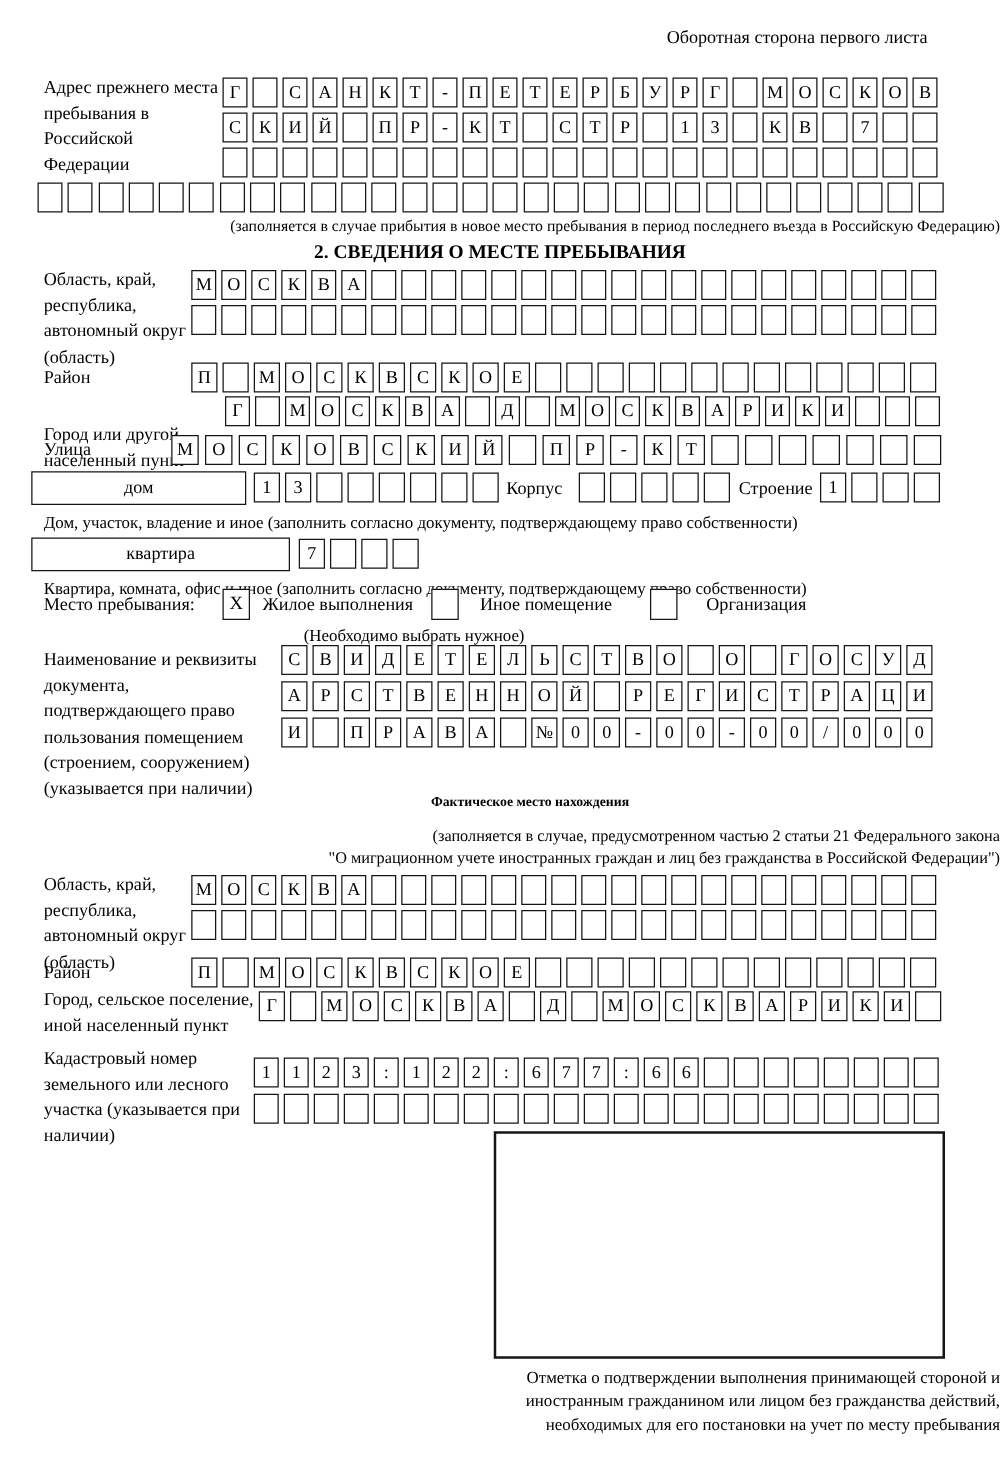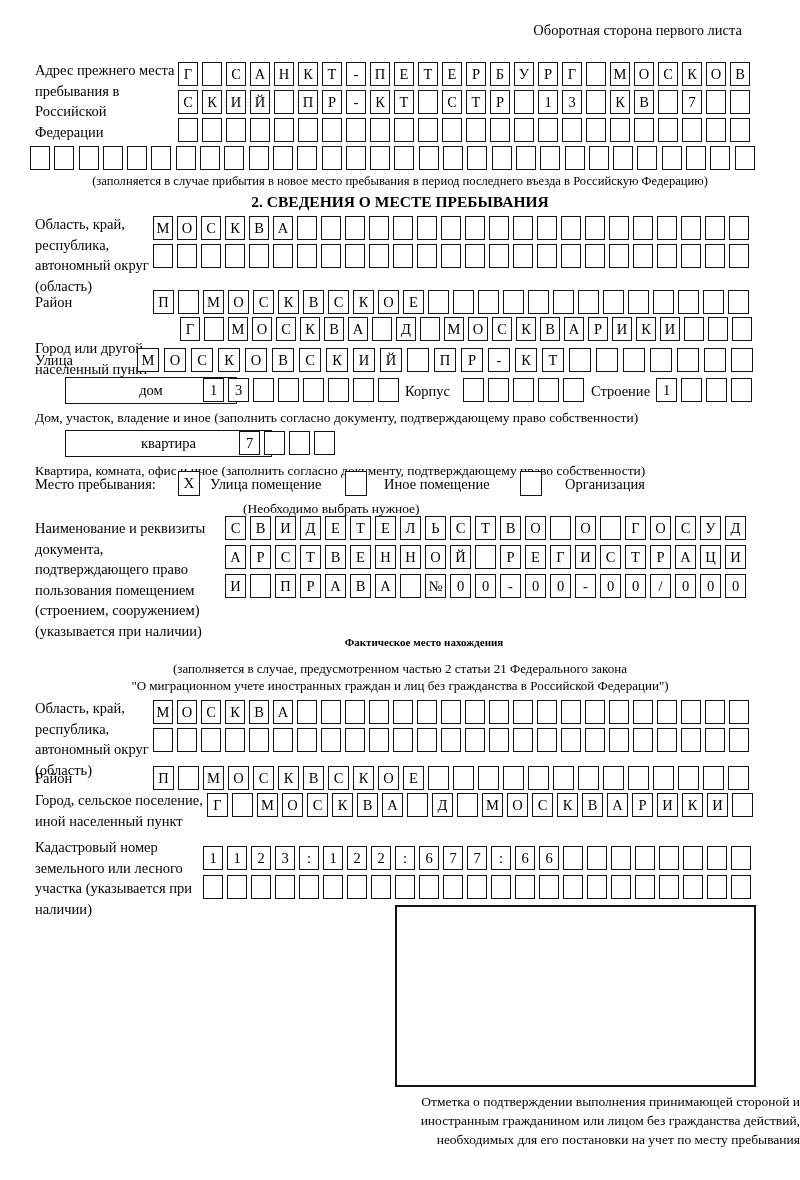--- a/index.html
+++ b/index.html
@@ -3,33 +3,33 @@
 <meta charset="utf-8">
 <style>
   html,body{margin:0;padding:0;background:#fff;}
   .page{
     position:relative;width:800px;height:1180px;background:#fff;color:#000;
     font-family:"Liberation Serif","DejaVu Serif",serif;overflow:hidden;
   }
   .lbl{position:absolute;font-size:14.5px;line-height:1.42;}
   .cap{position:absolute;font-size:13px;line-height:1.35;}
   .cap-sm{font-size:12.6px;}
-  .center{left:0;width:800px;text-align:center;}
+  .center{left:0;width:800px;text-align:right;}
   .h{position:absolute;left:0;width:800px;text-align:center;font-weight:bold;font-size:15.5px;}
   .cellrow{position:absolute;display:flex;}
   .cellrow .cell{
     height:24px;border:1.7px solid #151515;box-sizing:border-box;background:#fff;
     display:flex;align-items:center;justify-content:center;
     font-size:14.5px;line-height:1;flex:0 0 auto;
   }
   .w20 .cell{width:20px;} .w21 .cell{width:21px;} .w22 .cell{width:22px;}
   .g4{gap:4px;} .g43{gap:4.3px;} .g5{gap:5px;}
   .labelbox{
     position:absolute;height:27px;border:1.7px solid #151515;box-sizing:border-box;
-    display:flex;align-items:center;justify-content:center;font-size:14.5px;background:#fff;margin-left:40px;
+    display:flex;align-items:center;justify-content:center;font-size:14.5px;background:#fff;
   }
   .checkbox{
     position:absolute;width:22px;height:25px;border:1.7px solid #151515;box-sizing:border-box;
     display:flex;align-items:center;justify-content:center;font-size:15px;background:#fff;
   }
   .stamp{position:absolute;border:2px solid #151515;background:#fff;}
 </style>
 </head>
 <body>
 
@@ -323,21 +323,21 @@
   <div class="cellrow w21 g4" style="left:239px;top:431px;">
       <span class="cell">7</span>
       <span class="cell"></span>
       <span class="cell"></span>
       <span class="cell"></span>
     </div>
   <div class="cap" style="left:35px;top:462px;font-size:13.5px;">Квартира, комната, офис и иное (заполнить согласно документу, подтверждающему право собственности)</div>
 
   <div class="lbl" style="left:35px;top:474px;">Место пребывания:</div>
   <div class="checkbox" style="left:178px;top:471px;">X</div>
-  <div class="lbl" style="left:210px;top:474px;">Улица помещение</div>
+  <div class="lbl" style="left:210px;top:474px;">Жилое выполнения</div>
   <div class="checkbox" style="left:345px;top:471px;"></div>
   <div class="lbl" style="left:384px;top:474px;">Иное помещение</div>
   <div class="checkbox" style="left:520px;top:471px;"></div>
   <div class="lbl" style="left:565px;top:474px;">Организация</div>
   <div class="cap" style="left:243px;top:500px;font-size:13.5px;text-align:right;">(Необходимо выбрать нужное)</div>
 
   <div class="lbl" style="left:35px;top:518px;width:185px;">Наименование и реквизиты документа, подтверждающего право пользования помещением (строением, сооружением) (указывается при наличии)</div>
   <div class="cellrow w21 g4" style="left:225px;top:516px;">
       <span class="cell">С</span>
       <span class="cell">В</span>

